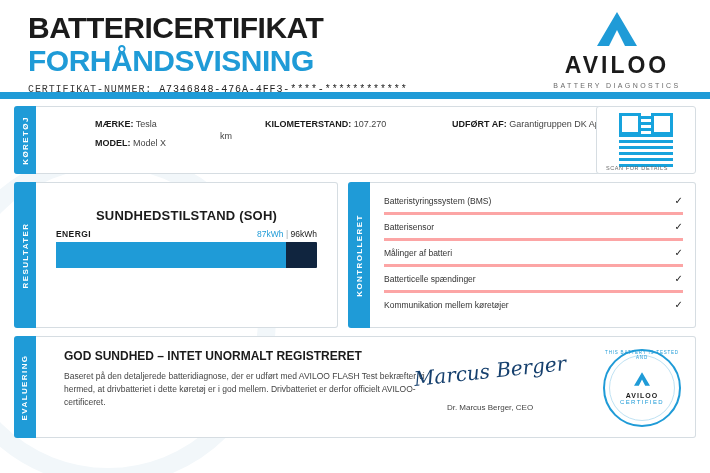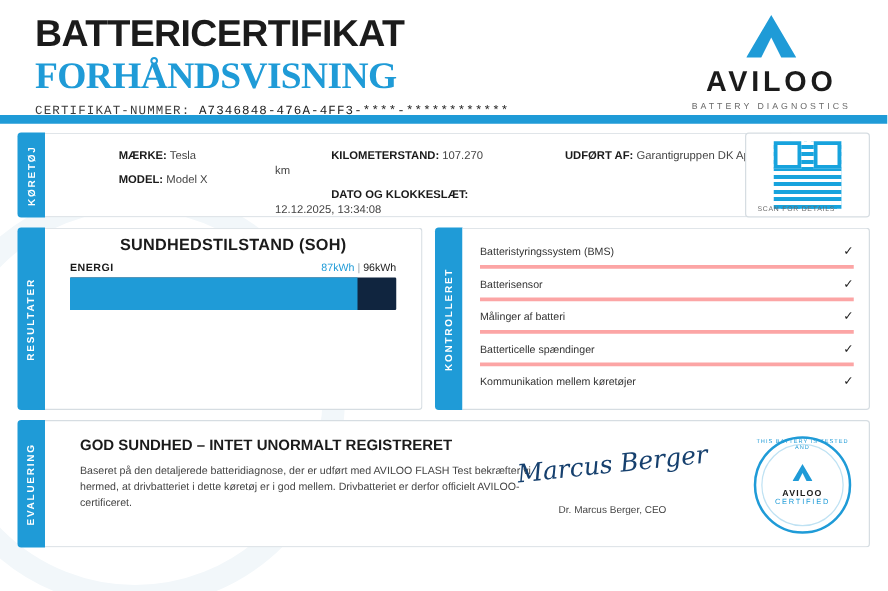--- a/index.html
+++ b/index.html
@@ -19,21 +19,21 @@
     height:96px;
     padding:8px 0 0 28px;
     box-sizing:border-box;
   }
   .title1{
     font-size:30px;font-weight:bold;letter-spacing:-0.5px;
     color:#1b1b1b;line-height:32px;margin-top:4px;
   }
   .title2{
     font-size:30px;font-weight:bold;letter-spacing:-0.5px;
-    color:#1f9bd7;line-height:33px;font-family:Liberation Serif, serif;
+    color:#1f9bd7;line-height:33px;
   }
   .certno{
     margin-top:7px;
     font-size:10px;letter-spacing:0.9px;color:#3b3b3b;
     font-family:"Liberation Mono", monospace;
   }
   .certno .num{color:#222;}
   .logo{
     position:absolute;top:10px;right:18px;width:150px;text-align:center;
   }
@@ -99,21 +99,21 @@
   .qr:after{right:0;top:0;}
   .qrcap{
     position:absolute;right:8px;bottom:2px;font-size:5.5px;color:#6a6a6a;
     letter-spacing:0.6px;width:100px;text-align:center;
   }
 
   
   .sec-results{left:14px;top:182px;width:324px;height:146px;}
   .soh-title{
     text-align:center;font-size:13px;font-weight:bold;color:#1b1b1b;
-    margin-top:5px;letter-spacing:0.2px;
+    margin-top:25px;letter-spacing:0.2px;
   }
   .soh-value{
     text-align:center;font-size:36px;font-weight:bold;color:#1b1b1b;
     margin-top:2px;line-height:38px;
   }
   .bars{padding:6px 20px 0 20px;}
   .barrow{display:flex;align-items:baseline;font-size:8.5px;margin-bottom:2px;}
   .barlabel{font-weight:bold;color:#1b1b1b;letter-spacing:0.4px;}
   .barvals{margin-left:auto;color:#1f9bd7;}
   .barvals .sep{color:#9aa6ad;}
@@ -221,24 +221,20 @@
           <div class="veh-row">
             <span class="veh-k">MODEL:</span>
             <span class="veh-v">Model X</span>
           </div>
         </div>
         <div class="veh-col c2">
           <div class="veh-row">
             <span class="veh-k">KILOMETERSTAND:</span>
             <span class="veh-v">107.270 km</span>
           </div>
-          <div class="veh-row">
-            <div class="veh-k">DATO OG KLOKKESLÆT:</div>
-            <div class="veh-v">12.12.2025, 13:34:08</div>
-          </div>
         </div>
         <div class="veh-col c3">
           <div class="veh-row">
             <span class="veh-k">UDFØRT AF:</span>
             <span class="veh-v">Garantigruppen DK Aps</span>
           </div>
         </div>
       </div>
     </div>
   </div>

